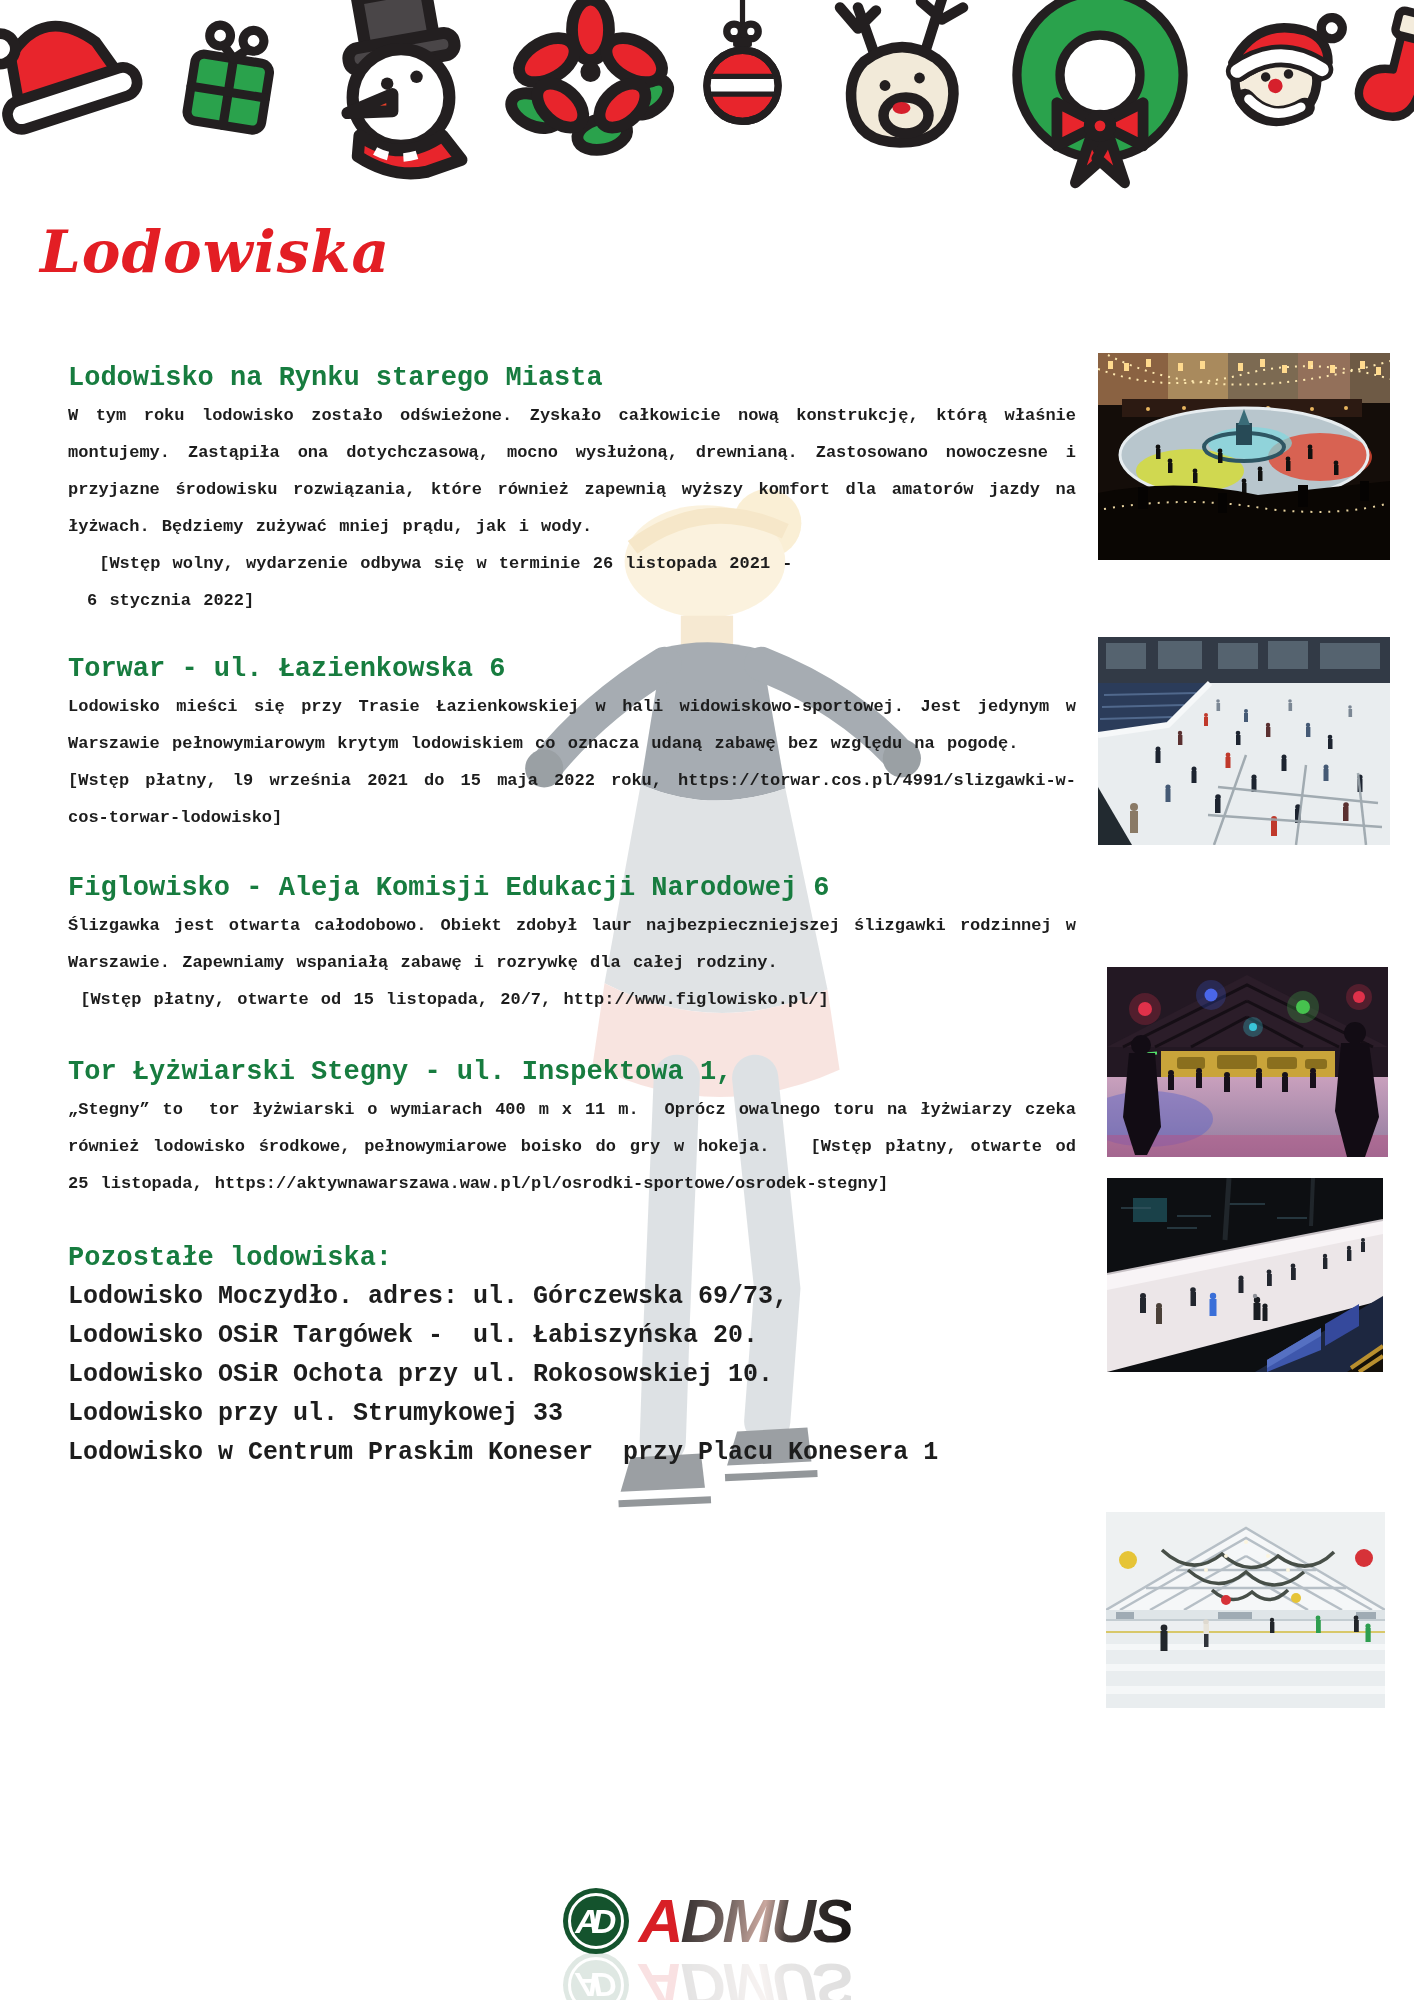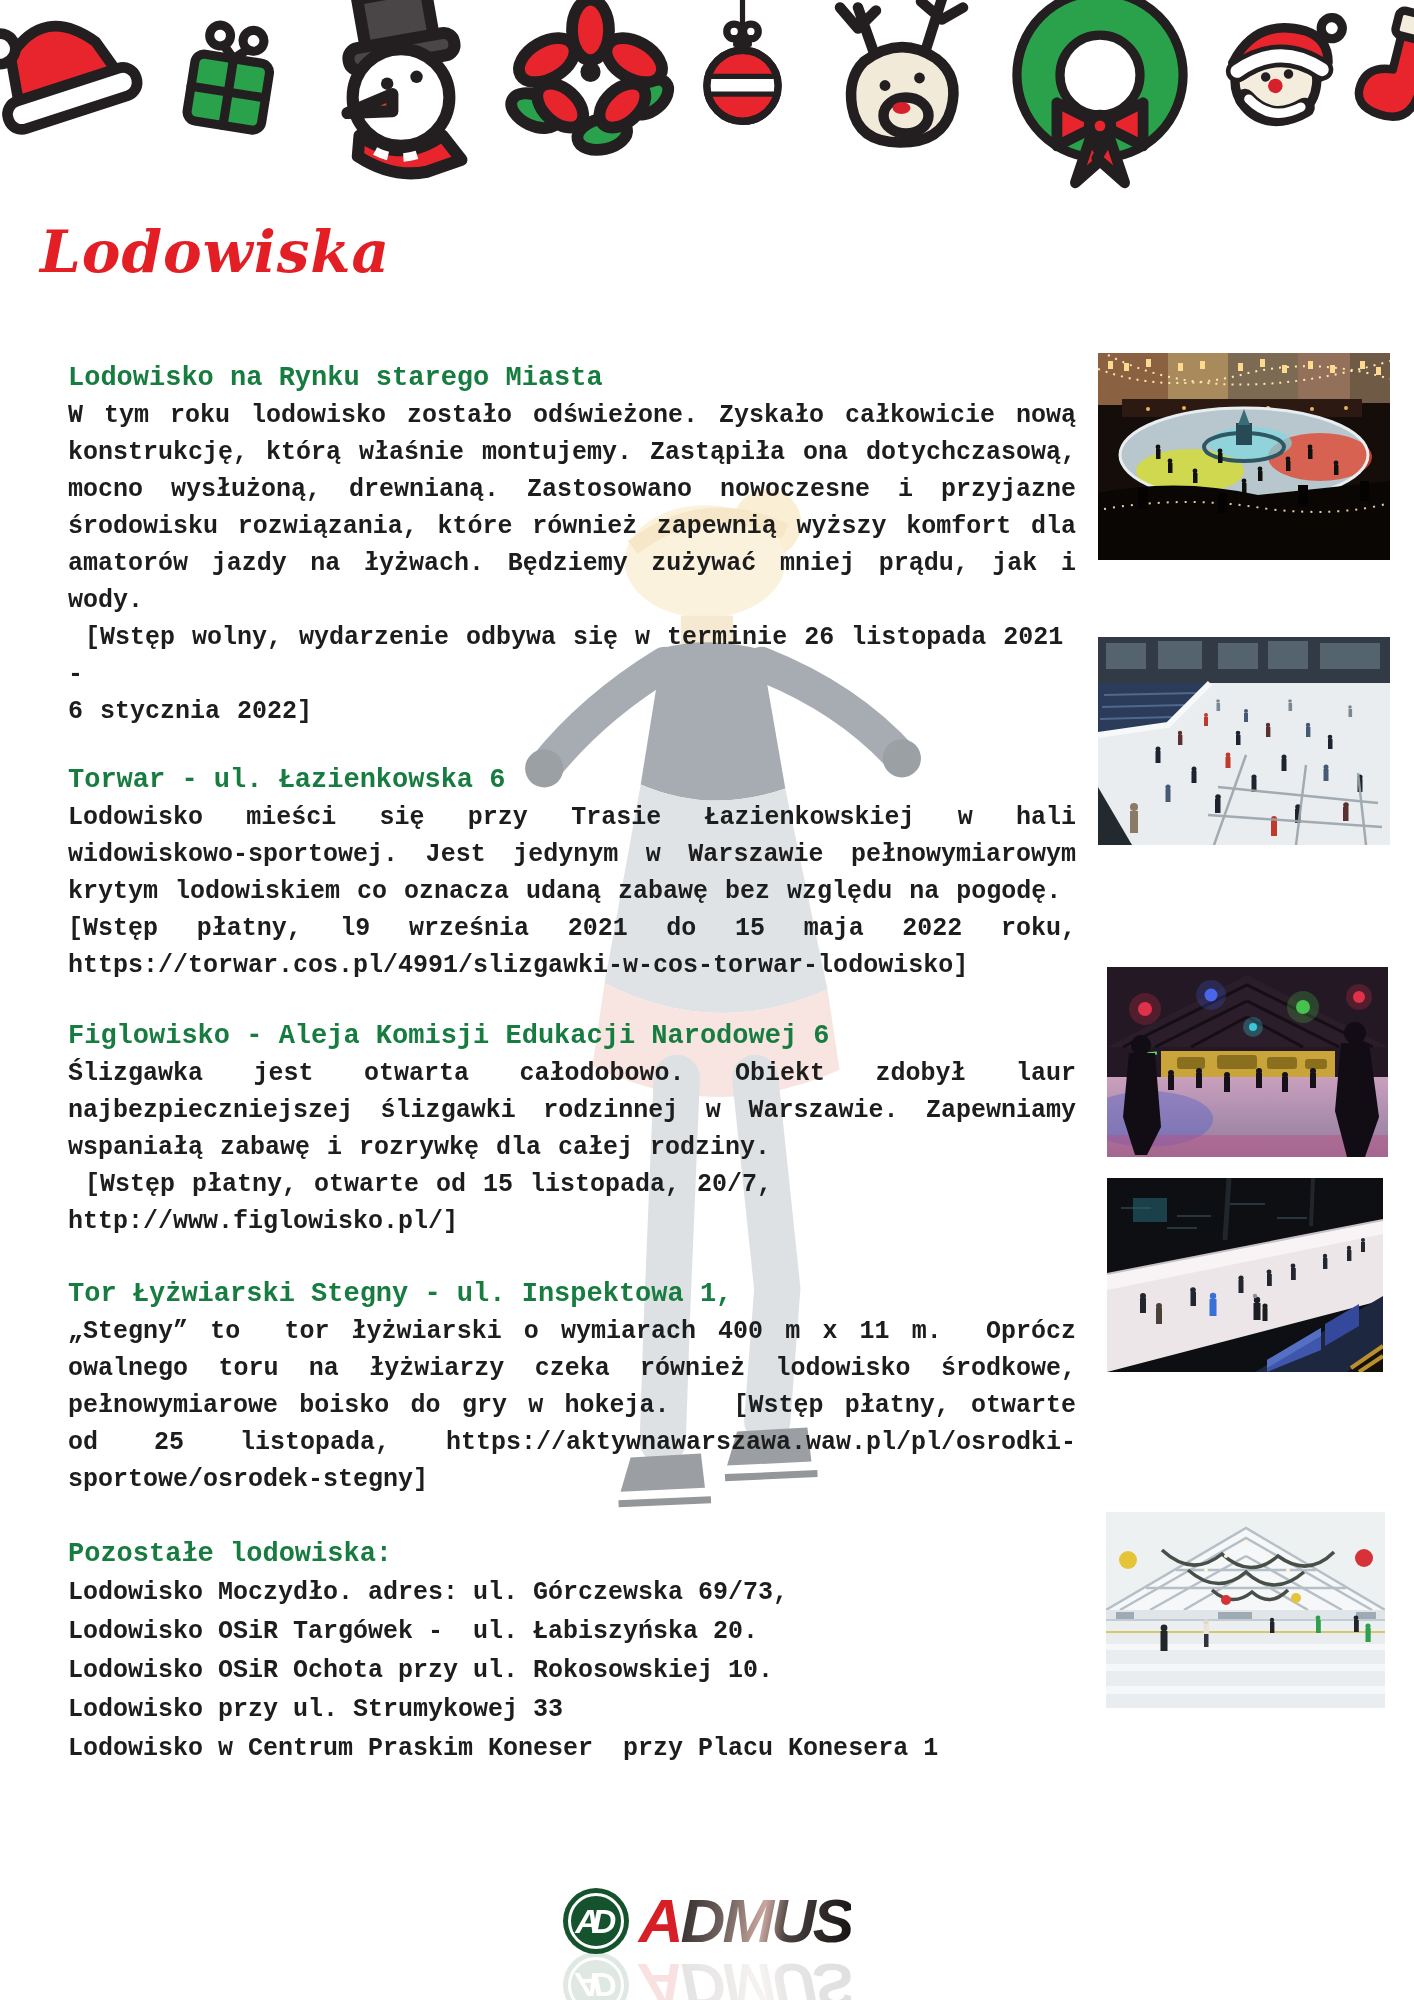--- a/index.html
+++ b/index.html
@@ -9,21 +9,21 @@
   #banner{position:absolute;top:0;left:0;width:1414px;height:165px;z-index:3;}
   #banner svg{position:absolute;overflow:visible;}
   .stk{stroke:#231f20;stroke-width:7;stroke-linejoin:round;stroke-linecap:round;}
   
   #page-title{position:absolute;left:40px;top:210px;z-index:3;
     font-family:"DejaVu Serif",serif;font-style:italic;font-weight:bold;
     font-size:58px;color:#e31e24;letter-spacing:1px;margin-top:8px;}
   
   #content{position:absolute;left:68px;top:360px;width:1008px;z-index:2;font-family:Liberation Mono, monospace;}
   .sec h3{margin:0;font-size:27px;line-height:37px;color:#177c3f;font-weight:bold;}
-  .sec p{margin:0;font-size:25px;line-height:37px;color:#1d1d1d;font-weight:bold;
+  .sec p{margin:0;font-size:17px;line-height:37px;color:#1d1d1d;font-weight:bold;
     text-align:justify;white-space:pre-wrap;overflow-wrap:break-word;word-spacing:2px;}
   .sec{margin-bottom:30px;}
   .plain-list div{font-size:25px;line-height:39px;color:#1d1d1d;font-weight:bold;white-space:pre-wrap;}
   
   .photo{position:absolute;z-index:2;}
   .photo svg{display:block;width:100%;height:100%;}
   #photo-1{left:1098px;top:353px;width:292px;height:207px;}
   #photo-2{left:1098px;top:637px;width:292px;height:208px;}
   #photo-3{left:1107px;top:967px;width:281px;height:190px;}
   #photo-4{left:1107px;top:1178px;width:276px;height:194px;}
@@ -182,21 +182,21 @@
       <path d="M222 962 L292 958 L296 992 L212 996 Z" fill="#4a5258"></path>
       <line x1="210" y1="1008" x2="302" y2="1004" stroke="#3c4349" stroke-width="7"></line>
     </svg>
   </div>
 
   <div id="content">
 
     <div class="sec" style="margin-bottom:0;">
       <h3>Lodowisko na Rynku starego Miasta</h3>
       <p>W tym roku lodowisko zostało odświeżone. Zyskało całkowicie nową konstrukcję, którą właśnie montujemy. Zastąpiła ona dotychczasową, mocno wysłużoną, drewnianą. Zastosowano nowoczesne i przyjazne środowisku rozwiązania, które również zapewnią wyższy komfort dla amatorów jazdy na łyżwach. Będziemy zużywać mniej prądu, jak i wody.</p>
-      <p style="text-align:left;"> [Wstęp wolny, wydarzenie odbywa się w terminie 26 listopada 2021 -
+      <p style="text-align:left;margin-left:19px;"> [Wstęp wolny, wydarzenie odbywa się w terminie 26 listopada 2021 -
 6 stycznia 2022]</p>
     </div>
 
     <div class="sec" style="margin-top:32px;margin-bottom:0;">
       <h3>Torwar - ul. Łazienkowska 6</h3>
       <p>Lodowisko mieści się przy Trasie Łazienkowskiej w hali widowiskowo-sportowej. Jest jedynym w Warszawie pełnowymiarowym krytym lodowiskiem co oznacza udaną zabawę bez względu na pogodę.</p>
       <p>[Wstęp płatny, l9 września 2021 do 15 maja 2022 roku, https://torwar.cos.pl/4991/slizgawki-w-cos-torwar-lodowisko]</p>
     </div>
 
     <div class="sec" style="margin-top:34px;margin-bottom:0;">

